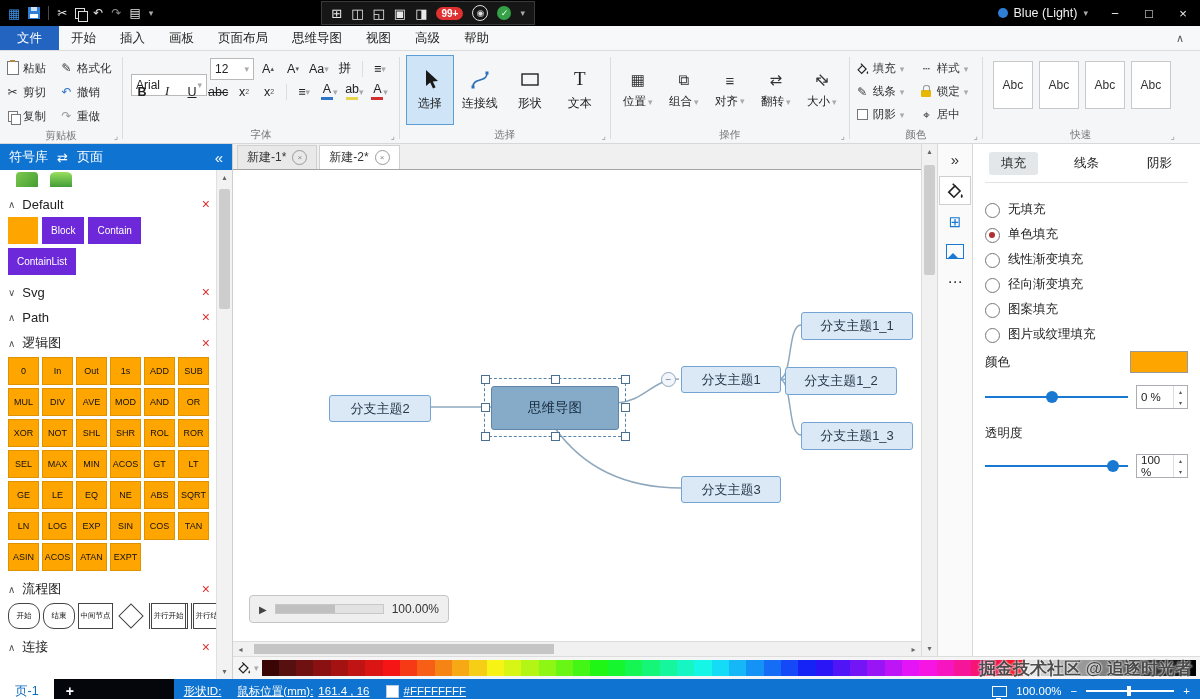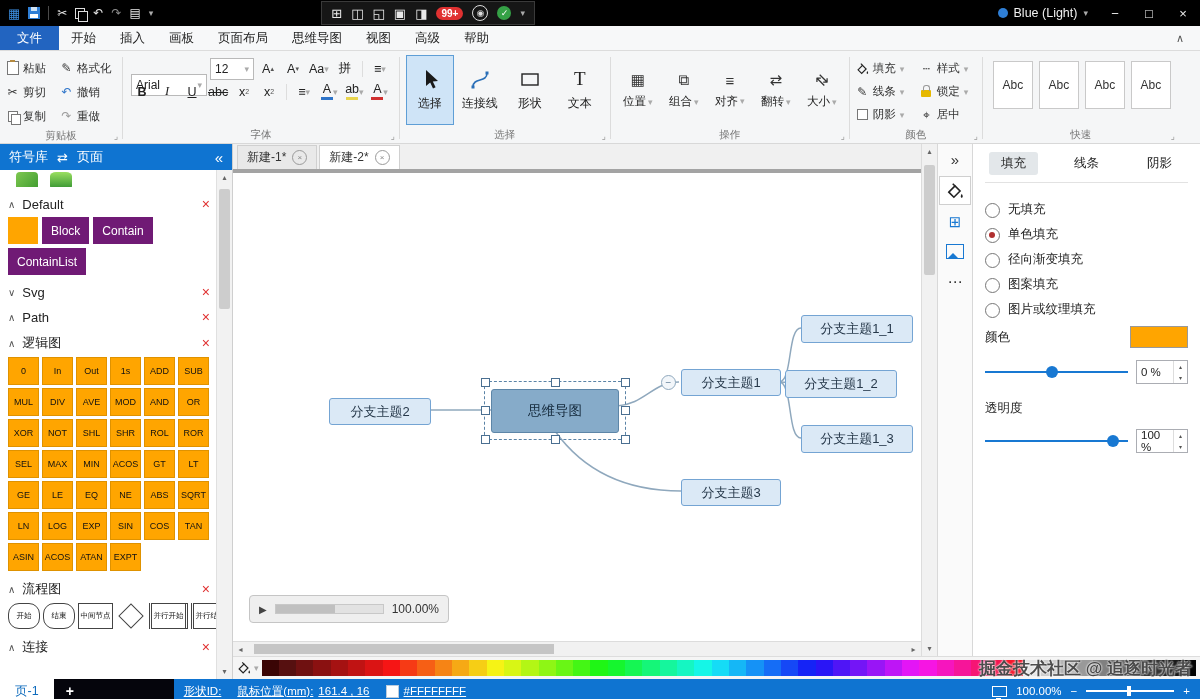--- a/index.html
+++ b/index.html
@@ -92,38 +92,38 @@
 .sb-body{flex:1;position:relative;overflow:hidden;padding:2px 22px 0 8px;}
 .thumb-row{display:flex;gap:12px;padding-left:8px;height:15px;overflow:hidden;}
 .thumb{width:22px;height:18px;border-radius:4px;display:inline-block;}
 .t1{background:linear-gradient(135deg,#7ec850,#3f9b2f);}
 .t2{background:linear-gradient(180deg,#9adf60,#2f8f2f);border-radius:6px/4px;}
 .sec-head{display:flex;align-items:center;gap:7px;font-size:13px;color:#222;margin:9px 0 5px 0;}
 .arr{color:#555;font-size:10px;}
 .xclose{margin-left:auto;color:#e03131;font-size:14px;}
 .def-row{display:flex;flex-wrap:wrap;gap:4px;align-items:center;}
 .swatch-orange{width:30px;height:27px;background:#FFA500;display:inline-block;}
-.blk{height:27px;background:#701a75;color:#fff;font-size:12px;display:inline-flex;align-items:center;justify-content:center;padding:0 9px;}
+.blk{height:27px;background:#6d28d9;color:#fff;font-size:10px;display:inline-flex;align-items:center;justify-content:center;padding:0 9px;}
 #logic-grid{display:grid;grid-template-columns:repeat(6,31px);gap:3px;}
 .lg{height:26px;background:#FFA500;border:1px solid #df9200;font-size:9px;display:flex;align-items:center;justify-content:center;color:#111;overflow:hidden;}
 #flow-row{display:flex;gap:3px;align-items:center;}
 .fs{background:#fff;border:1px solid #444;width:33px;height:24px;font-size:7.5px;display:flex;align-items:center;justify-content:center;text-align:center;line-height:1.1;color:#111;flex:none;}
 .fs-round{border-radius:11px;width:30px;}
 .fs-diamond{width:16px;height:16px;transform:rotate(45deg);margin:0 6px;}
 .fs-par{border-left:3px double #444;border-right:3px double #444;}
 .sb-scroll{position:absolute;right:0;top:0;bottom:0;width:15px;background:#f2f2f2;border-left:1px solid #e0e0e0;display:flex;flex-direction:column;align-items:center;}
 .sc-arrow{height:15px;display:flex;align-items:center;justify-content:center;color:#666;font-size:8px;width:100%;flex:none;}
 .sc-track{flex:1;width:100%;position:relative;}
 .sc-thumb{position:absolute;left:2px;right:2px;background:#cdcdcd;border-radius:2px;}
 
 
 .right-col{flex:1;display:flex;flex-direction:column;min-width:0;}
 .upper-row{flex:1;display:flex;min-height:0;}
 .canvas-col{flex:1;display:flex;flex-direction:column;min-width:0;background:#fff;}
-.ctabs{height:25px;background:#f0f0f0;border-bottom:4px solid #a3a3a3;display:flex;align-items:flex-end;padding-left:4px;gap:2px;flex:none;}
+.ctabs{height:25px;background:#f0f0f0;border-bottom:1px solid #a3a3a3;display:flex;align-items:flex-end;padding-left:4px;gap:2px;flex:none;}
 .ctab{height:23px;padding:0 9px;display:flex;align-items:center;gap:6px;font-size:12px;background:#e9e9e9;border:1px solid #d0d0d0;border-bottom:none;color:#333;}
 .ctab.active{background:#fff;}
 .tclose{width:13px;height:13px;border-radius:50%;border:1px solid #9a9a9a;color:#888;font-size:8px;display:inline-flex;align-items:center;justify-content:center;}
 .canvas{flex:1;position:relative;overflow:hidden;background:#fff;}
 .links{position:absolute;left:0;top:0;}
 .links path{fill:none;stroke:#8fa8bd;stroke-width:1.5;}
 .node{position:absolute;background:#dbe9f6;border:1px solid #74a4d3;border-radius:3px;display:flex;align-items:center;justify-content:center;font-size:13px;color:#26384a;}
 .center-node{background:#86abc9;border:1px solid #5d86a8;color:#13283a;font-size:13.5px;}
 .sel-rect{position:absolute;left:251px;top:208px;width:140px;height:57px;border:1px dashed #5a83a6;}
 .hdl{position:absolute;width:7px;height:7px;background:#fff;border:1px solid #4a6f91;}
@@ -703,20 +703,24 @@
           <span class="p-tab">阴影</span>
         </div>
         <div id="fill-options">
             <div class="fo">
               <span class="radio"></span>
               <span class="fo-lab">无填充</span>
             </div>
             <div class="fo">
               <span class="radio checked"></span>
               <span class="fo-lab">单色填充</span>
+            </div>
+            <div class="fo">
+              <span class="radio"></span>
+              <span class="fo-lab">线性渐变填充</span>
             </div>
             <div class="fo">
               <span class="radio"></span>
               <span class="fo-lab">径向渐变填充</span>
             </div>
             <div class="fo">
               <span class="radio"></span>
               <span class="fo-lab">图案填充</span>
             </div>
             <div class="fo">

